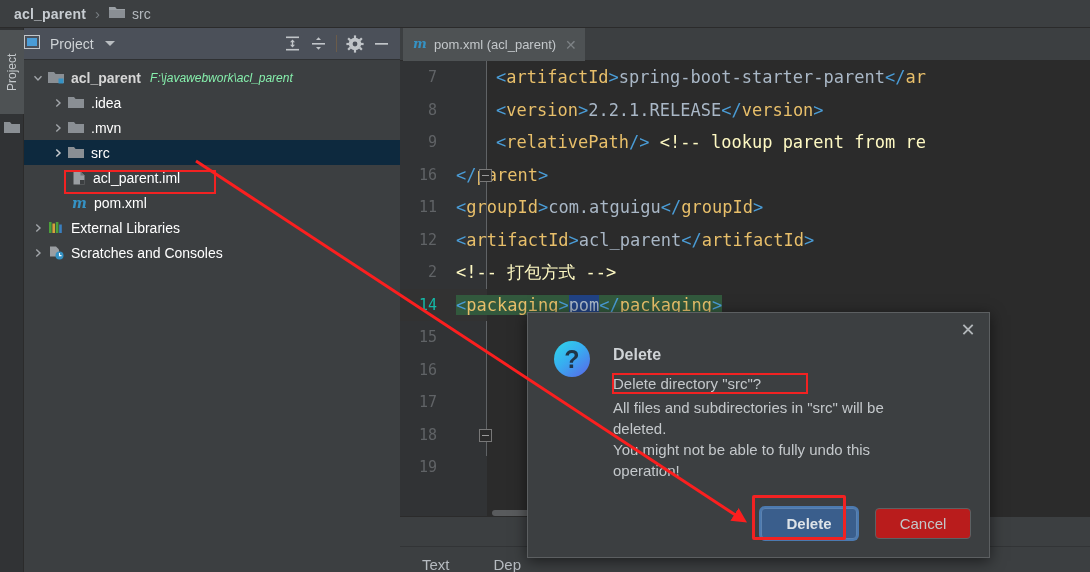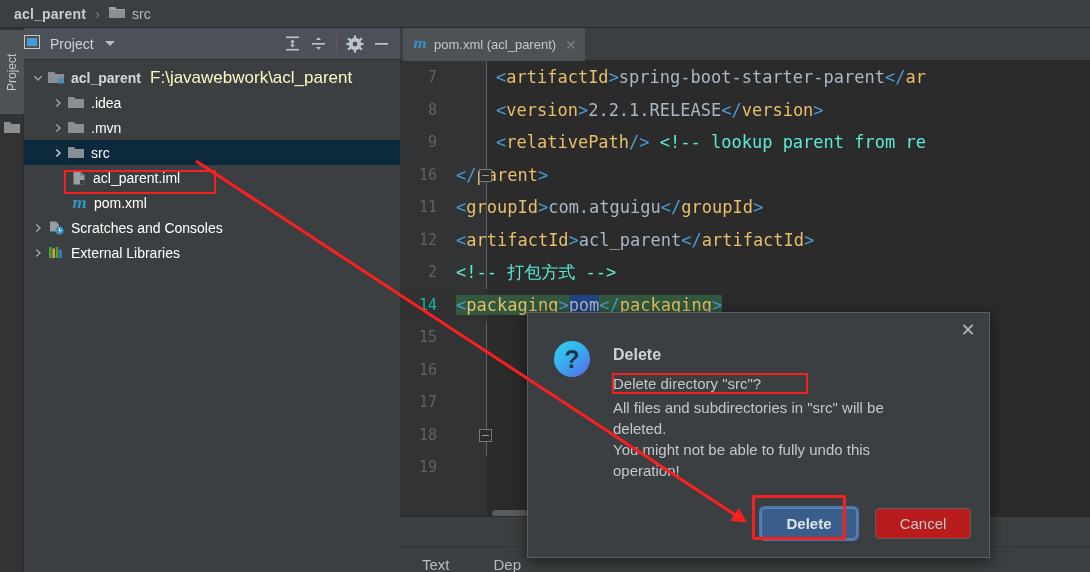--- a/index.html
+++ b/index.html
@@ -75,21 +75,21 @@
   }
   .trow.sel { background: #0d293e; }
   .tarrow {
     width: 12px; height: 12px; flex: 0 0 12px;
     display: flex; align-items: center; justify-content: center;
     margin-right: 4px;
   }
   .tico { flex: 0 0 auto; display: flex; align-items: center; margin-right: 6px; }
   .tlabel { color: #ffffff; }
   .tlabel.bold { font-weight: bold; color: #d6d6d6; }
-  .tpath { color: #fef9c3; margin-left: 9px; font-size: 17px; }
+  .tpath { color: #86efac; margin-left: 9px; font-size: 12px; font-style: italic; }
 
   
   .srcbox {
     position: absolute; left: 40px; top: 142px; width: 152px; height: 24px;
     border: 2px solid #f22222; pointer-events: none;
   }
 
   
   .editorwrap {
     position: absolute; left: 400px; top: 28px; width: 690px; height: 544px;
@@ -138,21 +138,21 @@
     position: absolute; left: 96px; top: 0; height: 32.5px;
     line-height: 32.5px; white-space: pre; color: #a9b7c6;
   }
   .hl-cur-gut {
     position: absolute; left: 0; top: 0; width: 87px; height: 32.5px;
     background: #323232;
   }
   .tagname { color: #e8bf6a; }
   .brack  { color: #4a9cd6; }
   .txtval { color: #a9b7c6; }
-  .comm   { color: #5eead4; }
+  .comm   { color: #fef9c3; }
   .selbg  { background: #214283; }
   .searchbg { background: #32593d; }
 
   .fold-minus {
     position: absolute; width: 13px; height: 13px;
     border: 1px solid #787878; background: #2b2b2b;
   }
   .fold-minus::after {
     content: ""; position: absolute; left: 2px; top: 5px; width: 7px; height: 1px; background: #9a9a9a;
   }
@@ -407,43 +407,43 @@
       </div>
 
       <div class="trow" style="padding-left:8px">
         <span class="tarrow">
           <svg width="10" height="10" viewBox="0 0 10 10">
               <path d="M3.3 1.5 L7 5 L3.3 8.5" fill="none" stroke="#a2a6aa" stroke-width="1.4"></path>
             </svg>
         </span>
         <span class="tico">
           <svg width="17" height="15" viewBox="0 0 17 15">
-            <path d="M2 1.5h6l3 3v7H2z" fill="#9a9ea2"></path>
-            <circle cx="11.5" cy="10.5" r="4" fill="#3592c4"></circle>
-            <path d="M11.5 8v2.6h2" stroke="#fff" stroke-width="1.1" fill="none"></path>
-          </svg>
-        </span>
-        <span class="tlabel">Scratches and Consoles</span>
-      </div>
-
-      <div class="trow" style="padding-left:8px">
-        <span class="tarrow">
-          <svg width="10" height="10" viewBox="0 0 10 10">
-              <path d="M3.3 1.5 L7 5 L3.3 8.5" fill="none" stroke="#a2a6aa" stroke-width="1.4"></path>
-            </svg>
-        </span>
-        <span class="tico">
-          <svg width="17" height="15" viewBox="0 0 17 15">
             <rect x="1" y="2" width="2.6" height="11" fill="#4ba03a"></rect>
             <rect x="4.4" y="3.5" width="2.6" height="9.5" fill="#d4a13b"></rect>
             <rect x="7.8" y="2" width="2.6" height="11" fill="#4ba03a"></rect>
             <rect x="11.2" y="4.5" width="2.6" height="8.5" fill="#3a7fc0"></rect>
           </svg>
         </span>
         <span class="tlabel">External Libraries</span>
+      </div>
+
+      <div class="trow" style="padding-left:8px">
+        <span class="tarrow">
+          <svg width="10" height="10" viewBox="0 0 10 10">
+              <path d="M3.3 1.5 L7 5 L3.3 8.5" fill="none" stroke="#a2a6aa" stroke-width="1.4"></path>
+            </svg>
+        </span>
+        <span class="tico">
+          <svg width="17" height="15" viewBox="0 0 17 15">
+            <path d="M2 1.5h6l3 3v7H2z" fill="#9a9ea2"></path>
+            <circle cx="11.5" cy="10.5" r="4" fill="#3592c4"></circle>
+            <path d="M11.5 8v2.6h2" stroke="#fff" stroke-width="1.1" fill="none"></path>
+          </svg>
+        </span>
+        <span class="tlabel">Scratches and Consoles</span>
       </div>
 
     </div>
 
     <div class="srcbox"></div>
   </div>
 
   <div class="editorwrap">
 
     <div class="tabbar">

